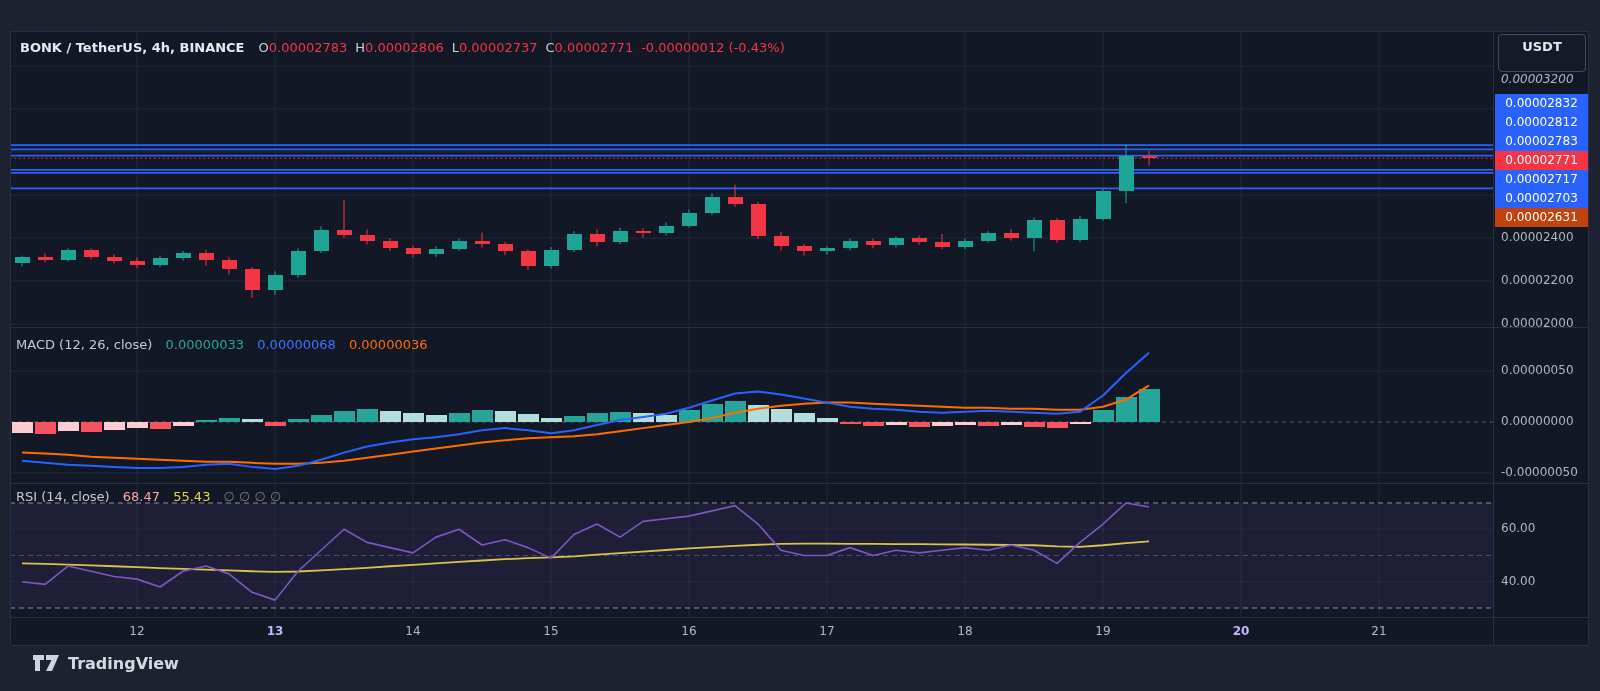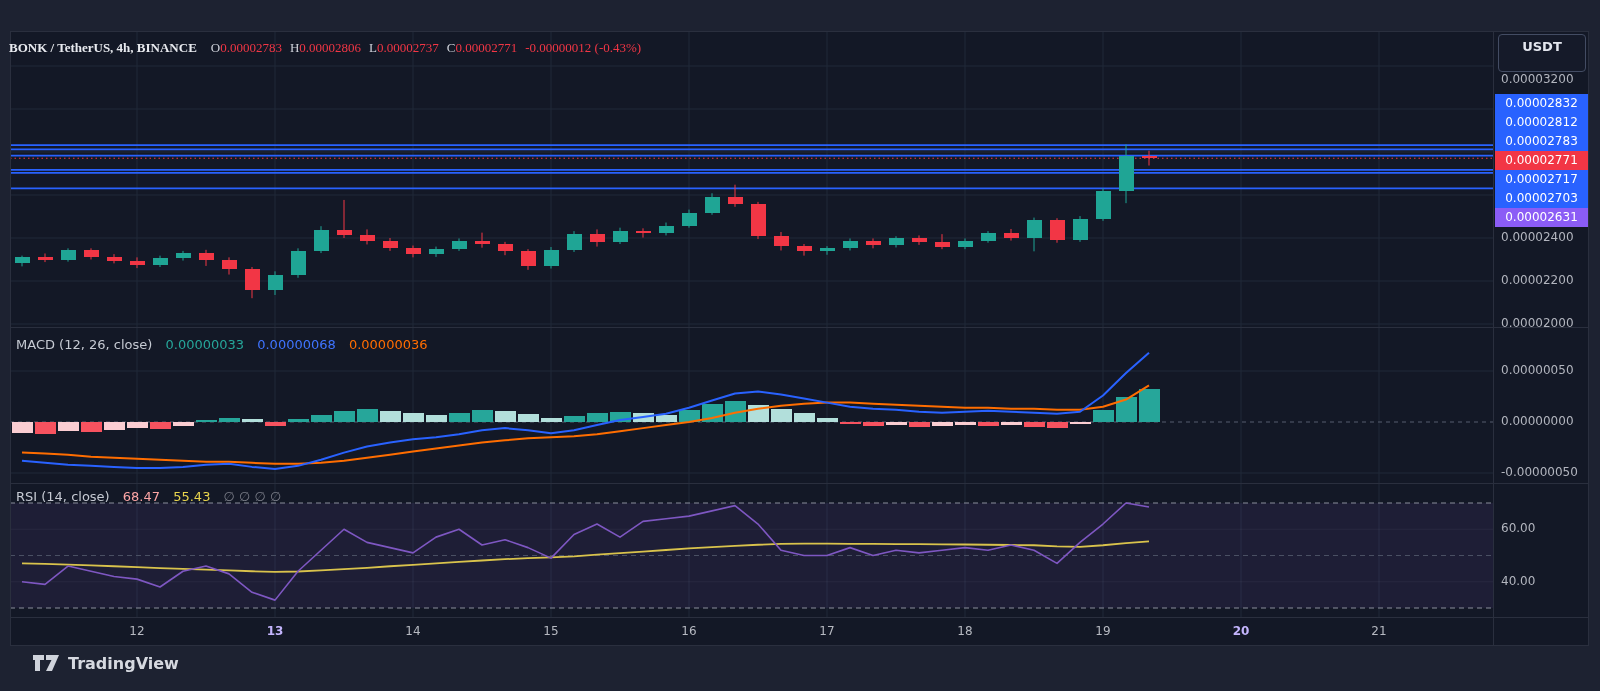--- a/index.html
+++ b/index.html
@@ -7,21 +7,21 @@
   #stage{position:relative;width:1600px;height:691px;background:#1d2231;overflow:hidden;
          font-family:"DejaVu Sans","Liberation Sans",sans-serif;}
   #topbar{position:absolute;left:0;top:0;width:1600px;height:31px;background:#1d2231;}
   #topbar .attr{position:absolute;left:16px;top:7px;font-size:13.5px;font-weight:700;color:#e6e9f0;}
   #chartbg{position:absolute;left:10px;top:31px;width:1579px;height:615px;background:#131826;}
   .sep{position:absolute;background:#2a2f3e;}
   svg#plot{position:absolute;left:0;top:0;}
   .legend{position:absolute;font-size:13px;white-space:nowrap;z-index:5;}
   .legend .t{color:#c6cad3;}
   .legend .v{margin-left:9px;}
-  #hdr{left:9px;top:40px;font-family:Liberation Serif, serif;}
+  #hdr{left:20px;top:40px;}
   #hdr .sym{color:#e8eaef;font-weight:600;margin-right:6px;}
   #hdr .ol{color:#cfd2da;margin-left:8px;}
   #hdr .ov,#hdr .chg{color:#f23645;}
   #hdr .chg{margin-left:8px;}
   .axis-label{position:absolute;left:1501px;font-size:12px;color:#b2b5be;z-index:4;}
   .chip{position:absolute;left:1495px;width:93px;height:19px;line-height:19px;text-align:center;
         font-size:12px;color:#ffffff;z-index:4;}
   .tlabel{position:absolute;top:624px;font-size:12px;color:#b6b9c1;transform:translateX(-50%);z-index:4;}
   .tlabel.b{font-weight:700;color:#c4b5fd;}
   #usdt{position:absolute;left:1498px;top:34px;width:88px;height:38px;z-index:6;
@@ -260,36 +260,36 @@
   <div id="usdt">USDT</div>
 
   <div id="logo">
     <svg width="27" height="16" viewBox="0 0 27 16">
       <path fill="#cfd3db" d="M0 0 h11 v5 h-4 v11 h-5 v-11 h-2 z"></path>
       <path fill="#cfd3db" d="M13 0 h13 l-7 16 h-6 l5.5 -11 h-5.5 z"></path>
     </svg>
     <span class="txt">TradingView</span>
   </div>
 
-<div class="axis-label" style="top: 72px;">0.00003200</div>
+<div class="axis-label" style="top: 72px; font-style: italic;">0.00003200</div>
     <div class="axis-label" style="top: 230px;">0.00002400</div>
     <div class="axis-label" style="top: 273px;">0.00002200</div>
     <div class="axis-label" style="top: 316px;">0.00002000</div>
     <div class="axis-label" style="top: 363px;">0.00000050</div>
     <div class="axis-label" style="top: 414px;">0.00000000</div>
     <div class="axis-label" style="top: 465px;">-0.00000050</div>
     <div class="axis-label" style="top: 521.25px;">60.00</div>
     <div class="axis-label" style="top: 573.75px;">40.00</div>
     <div class="chip" style="top: 94px; background: rgb(41, 98, 255);">0.00002832</div>
     <div class="chip" style="top: 113px; background: rgb(41, 98, 255);">0.00002812</div>
     <div class="chip" style="top: 132px; background: rgb(41, 98, 255);">0.00002783</div>
     <div class="chip" style="top: 151px; background: rgb(242, 54, 69);">0.00002771</div>
     <div class="chip" style="top: 170px; background: rgb(41, 98, 255);">0.00002717</div>
     <div class="chip" style="top: 189px; background: rgb(41, 98, 255);">0.00002703</div>
-    <div class="chip" style="top: 208px; background: #8b5cf6;">0.00002631</div>
+    <div class="chip" style="top: 208px; background: #c2410c;">0.00002631</div>
     <div class="tlabel" style="left: 137px;">12</div>
     <div class="tlabel b" style="left: 275px;">13</div>
     <div class="tlabel" style="left: 413px;">14</div>
     <div class="tlabel" style="left: 551px;">15</div>
     <div class="tlabel" style="left: 689px;">16</div>
     <div class="tlabel" style="left: 827px;">17</div>
     <div class="tlabel" style="left: 965px;">18</div>
     <div class="tlabel" style="left: 1103px;">19</div>
     <div class="tlabel b" style="left: 1241px;">20</div>
     <div class="tlabel" style="left: 1379px;">21</div>

